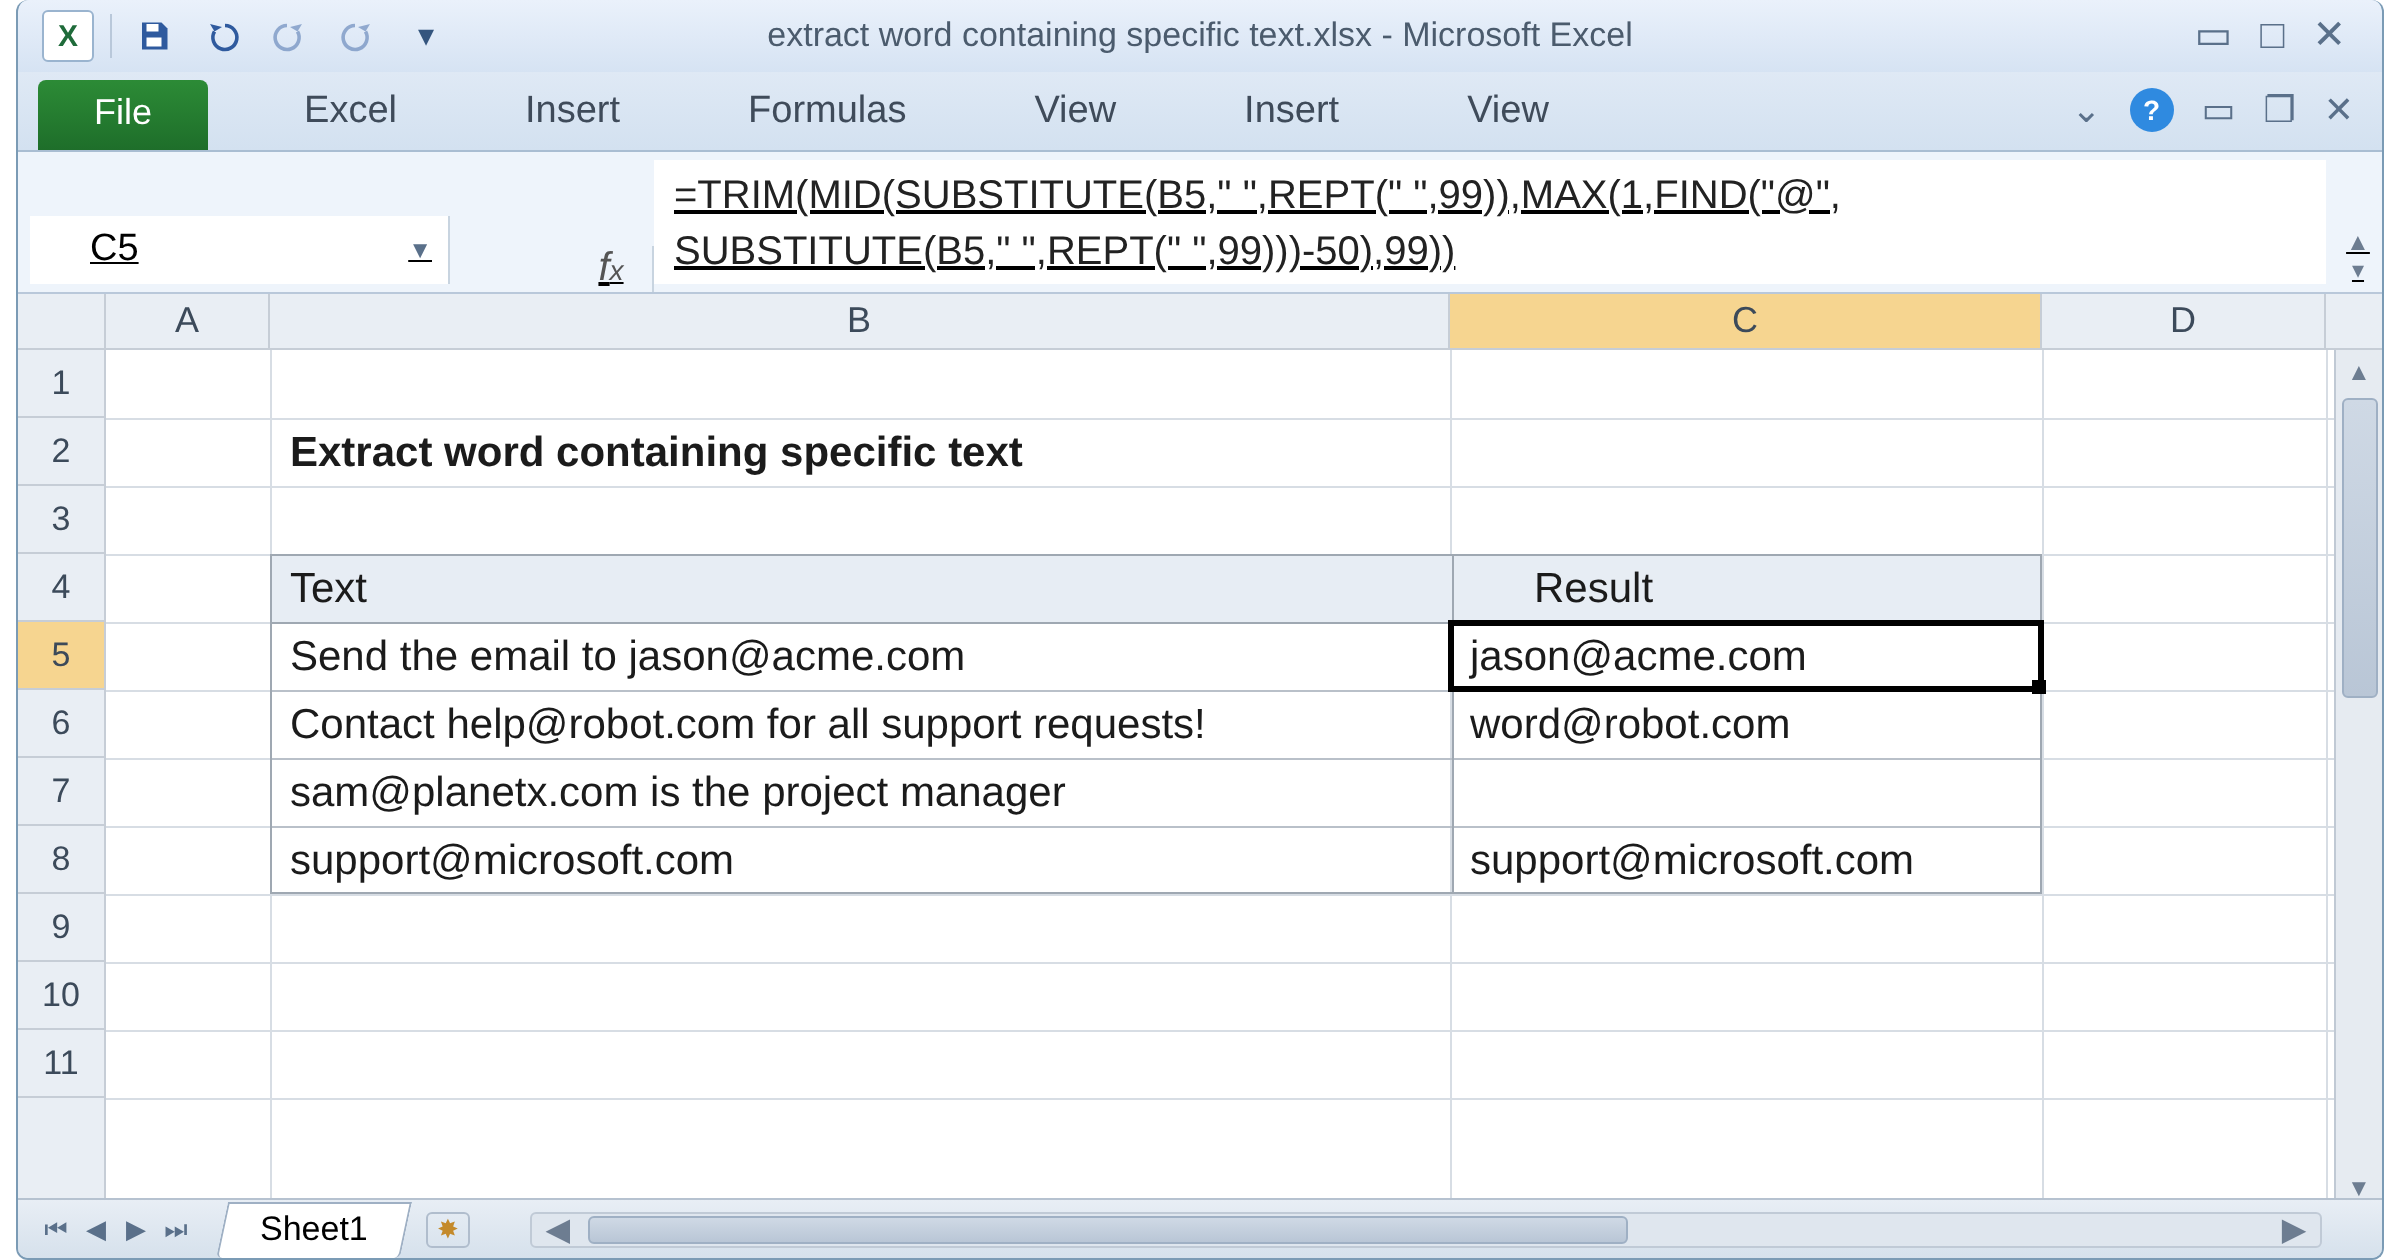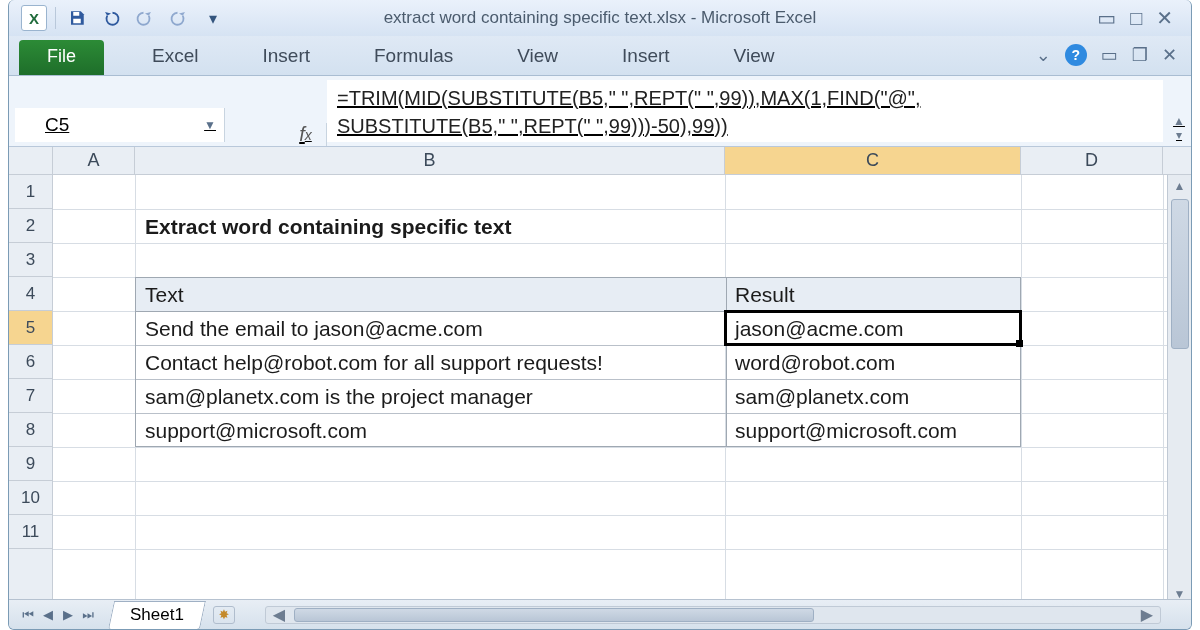--- a/index.html
+++ b/index.html
@@ -244,30 +244,29 @@
             <div class="tbl" style="left:82px;top:102px;width:886px;height:170px">
               <div class="hrow"></div>
               <div class="row"></div>
                 <div class="row"></div>
                 <div class="row"></div>
                 <div class="row" style="border-bottom:none"></div>
               <div class="vline" style="left:590px"></div>
             </div>
 
             <div class="c" style="left:86px;top:104px">Text</div>
-            <div class="c" style="left:676px;top:104px">Result</div>
+            <div class="c" style="left:708px;top:104px">Result</div>
 
             <div class="c" style="left:86px;top:138px">Send the email to jason@acme.com</div>
             <div class="c" style="left:676px;top:138px">jason@acme.com</div>
 
             <div class="c" style="left:86px;top:172px">Contact help@robot.com for all support requests!</div>
             <div class="c" style="left:676px;top:172px">word@robot.com</div>
 
             <div class="c" style="left:86px;top:206px">sam@planetx.com is the project manager</div>
-            <div class="c" style="left:676px;top:206px">sam@planetx.com</div>
 
             <div class="c" style="left:86px;top:240px">support@microsoft.com</div>
             <div class="c" style="left:676px;top:240px">support@microsoft.com</div>
 
             <div class="active" style="left:671px;top:135px;width:298px;height:36px">
               <div class="handle"></div>
             </div>
           </div>
         </div>
 

